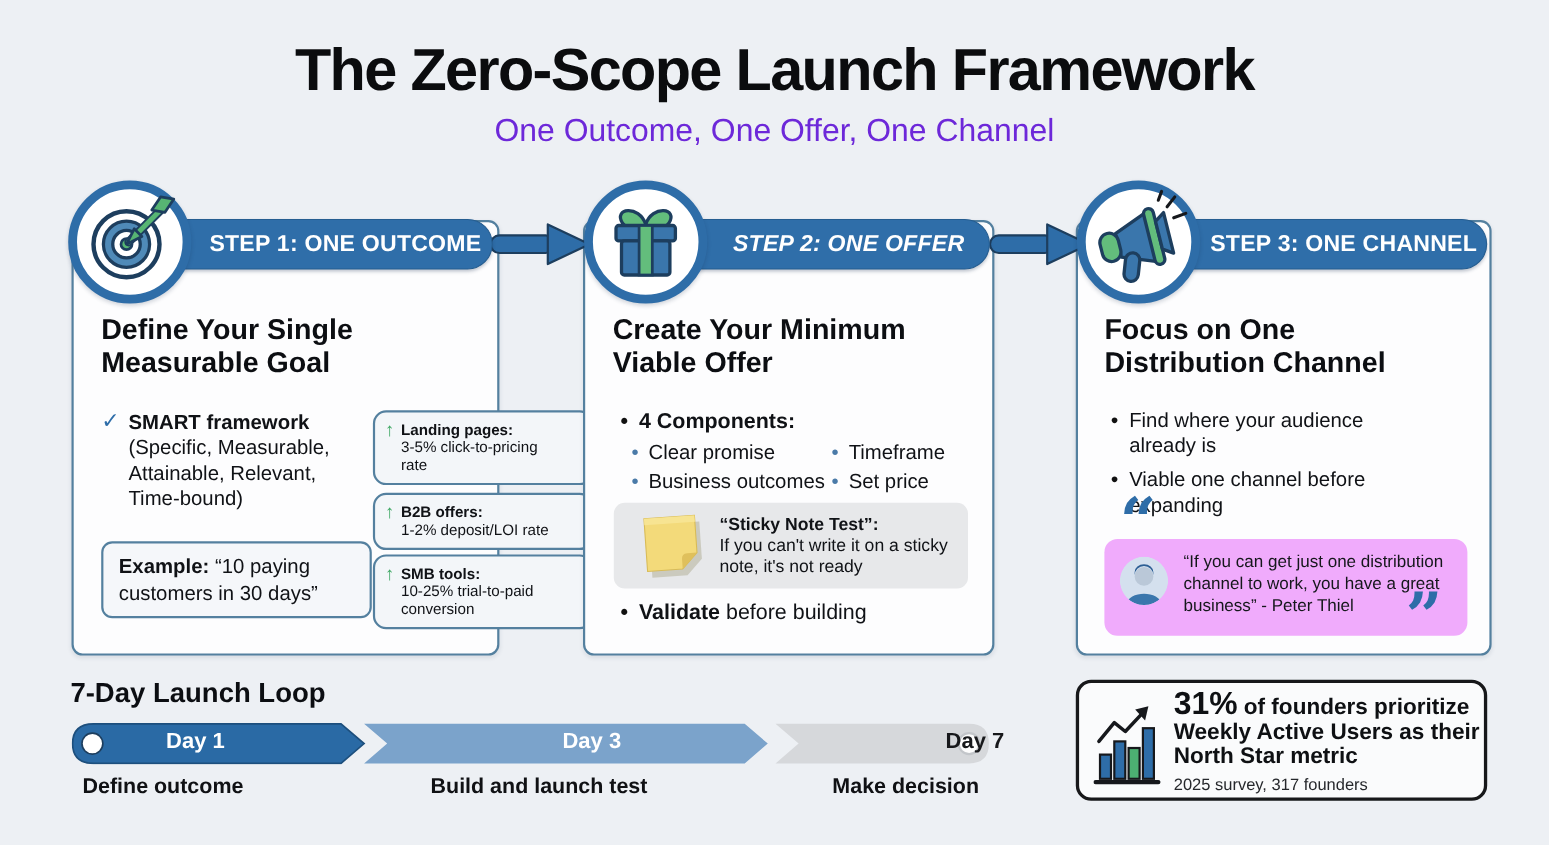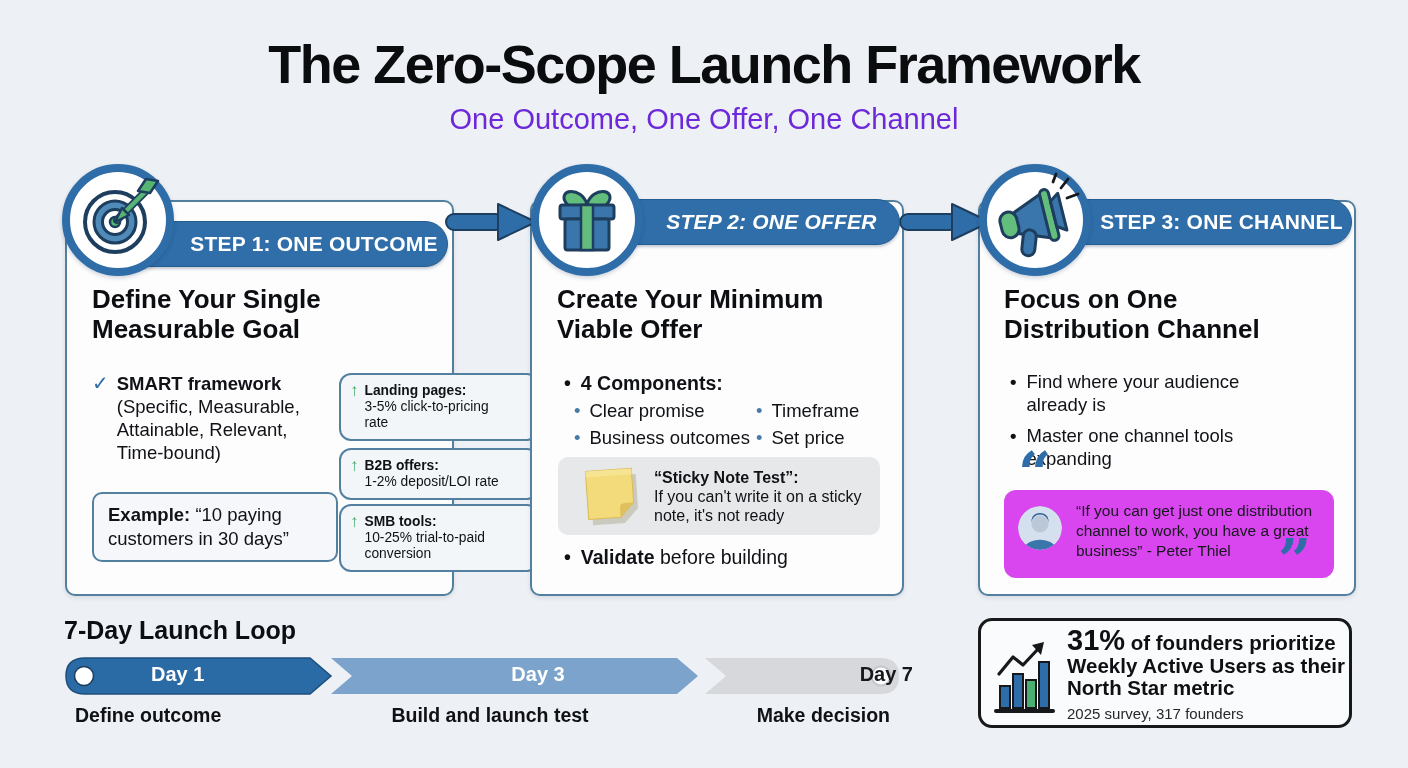--- a/index.html
+++ b/index.html
@@ -14,21 +14,21 @@
         border-radius:10px;box-shadow:0 2px 4px rgba(30,50,80,.10);z-index:1;}
   #card1{left:65px;width:385px;}
   #card2{left:530px;width:370px;}
   #card3{left:978px;width:374px;}
 
   
   .banner{position:absolute;top:199px;height:46px;background:#2f6ea9;border:1px solid #255d90;
           border-radius:0 23px 23px 0;z-index:3;color:#fff;font-weight:bold;font-size:21px;
           display:flex;align-items:center;justify-content:center;box-sizing:border-box;
           box-shadow:0 2px 3px rgba(20,40,70,.25);letter-spacing:.2px;}
-  #banner1{left:118px;width:330px;padding-left:62px;margin-top:22px;}
+  #banner1{left:118px;width:330px;padding-left:62px;}
   #banner2{left:587px;width:313px;padding-left:56px;font-style:italic;}
   #banner3{left:1035px;width:317px;padding-left:56px;}
 
   
   .badge{position:absolute;width:112px;height:112px;border-radius:50%;background:#fff;
          border:8px solid #2e6da8;box-sizing:border-box;z-index:5;
          display:flex;align-items:center;justify-content:center;box-shadow:0 2px 4px rgba(20,40,70,.2);}
   #badge1{left:62px;top:164px;}
   #badge2{left:531px;top:164px;}
   #badge3{left:979px;top:164px;}
@@ -78,21 +78,21 @@
   .sticky-title{font-weight:bold;}
   .c2-validate{position:absolute;left:32px;top:344px;font-size:19.5px;}
   .c2-validate .dot::before{margin-right:10px;}
   .v-bold{font-weight:bold;}
 
   
   .c3-heading{position:absolute;left:24px;top:82px;}
   .c3-bullets{position:absolute;left:30px;top:168px;font-size:18.5px;line-height:23px;}
   .c3-bullets .bullet-row{margin-bottom:8px;}
   .c3-bullets .dot::before{margin-right:10px;}
-  .quote-box{position:absolute;left:24px;top:288px;width:330px;height:88px;background:#d946ef;border-radius:12px;}
+  .quote-box{position:absolute;left:24px;top:288px;width:330px;height:88px;background:#f0abfc;border-radius:12px;}
   .avatar{position:absolute;left:14px;top:16px;width:44px;height:44px;border-radius:50%;overflow:hidden;}
   .quote-text{position:absolute;left:72px;top:11px;width:256px;font-size:15.5px;line-height:20px;color:#15171b;}
   .quote-mark{position:absolute;font-family:"DejaVu Serif",serif;font-weight:bold;color:#2e6da8;
               font-size:58px;line-height:40px;z-index:6;}
   .open-quote{left:38px;top:252px;}
   .open-quote::before{content:"\201C";}
   .close-quote{left:298px;top:338px;}
   .close-quote::before{content:"\201D";}
 
   
@@ -230,21 +230,21 @@
       <div class="bullet-row">
         <span class="dot"></span>
         <div>
           <div>Find where your audience</div>
           <div>already is</div>
         </div>
       </div>
       <div class="bullet-row">
         <span class="dot"></span>
         <div>
-          <div>Master one channel tools</div>
+          <div>Viable one channel before</div>
           <div>expanding</div>
         </div>
       </div>
     </div>
     <span class="quote-mark open-quote"></span>
     <span class="quote-mark close-quote"></span>
     <div class="quote-box">
       <span class="avatar">
         <svg width="44" height="44" viewBox="0 0 44 44">
           <defs>

